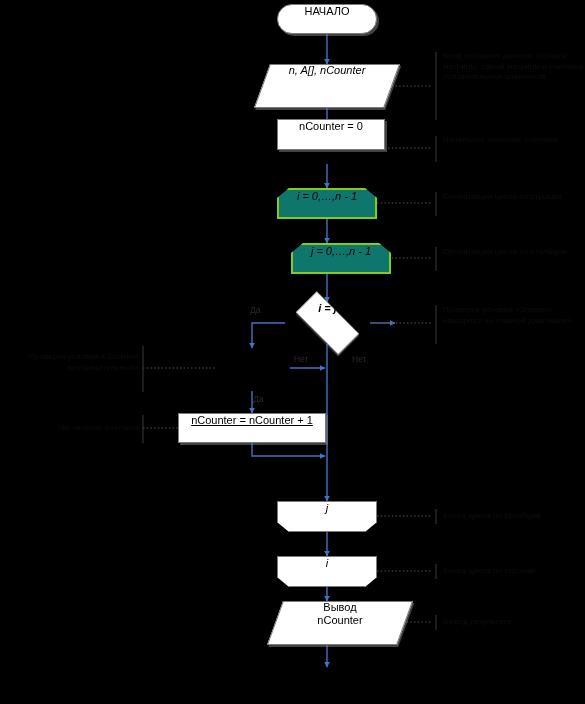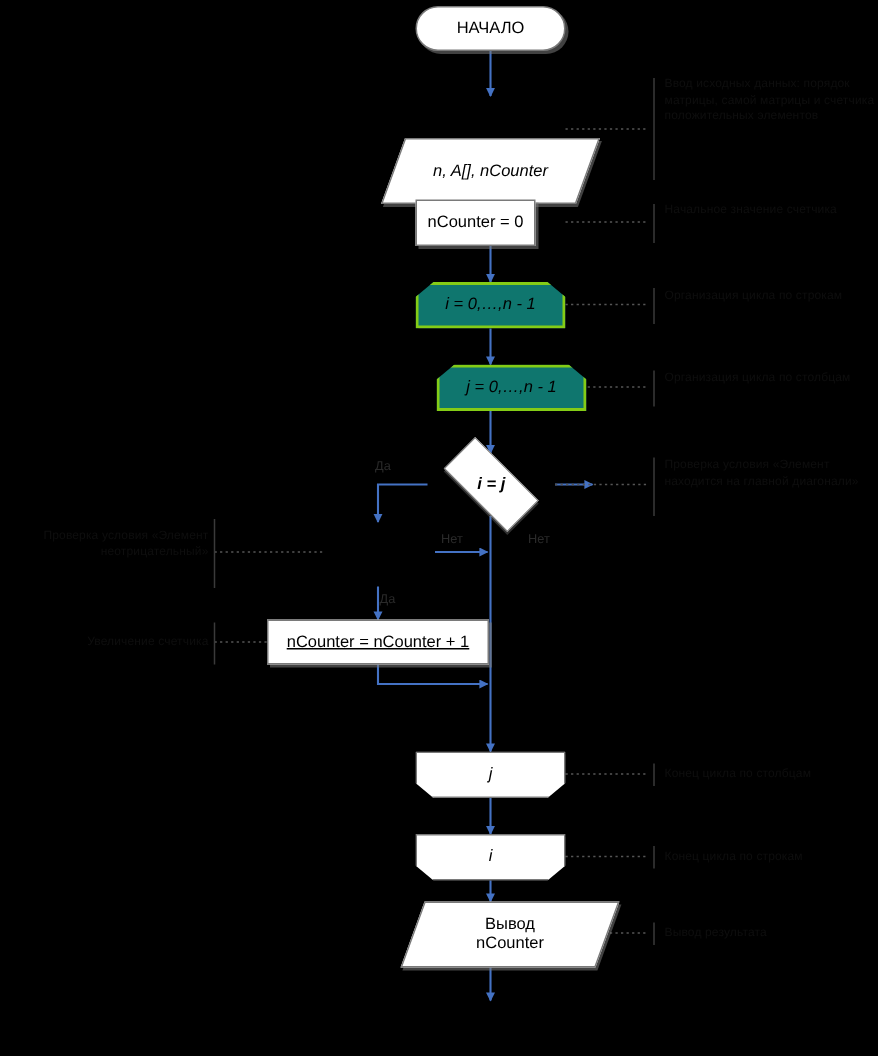--- a/index.html
+++ b/index.html
@@ -3,21 +3,21 @@
 <meta charset="utf-8">
 <style>
   html,body{margin:0;padding:0;background:#000;}
   body{width:585px;height:704px;position:relative;
        font-family:"Liberation Sans","DejaVu Sans",sans-serif;
        color:#000;overflow:hidden;}
   #canvas{position:absolute;left:0;top:0;width:585px;height:704px;}
   svg#wires{position:absolute;left:0;top:0;width:585px;height:704px;}
 
   .node{position:absolute;background:#fff;color:#000;
-        display:flex;align-items:center;justify-content:center;
+        display:flex;align-items:flex-start;justify-content:center;
         text-align:center;font-size:11px;line-height:13px;
         box-sizing:border-box;}
 
   
   .term{border:1px solid #7a7a7a;border-radius:22px;
         box-shadow:2px 2px 0 rgba(120,120,120,.55);}
 
   
   .proc{border:1px solid #7a7a7a;
         box-shadow:2px 2px 0 rgba(120,120,120,.55);}
@@ -119,26 +119,26 @@
       <path d="M436,615 L436,630"></path>
       <path d="M143,346 L143,392"></path>
       <path d="M143,415 L143,443"></path>
     </g>
   </svg>
 
   <div class="node term" style="left:277px;top:4px;width:100px;height:30px;">
     <span>НАЧАЛО</span>
   </div>
 
-  <div class="node io" style="left:262px;top:64px;width:130px;height:44px;margin-top:28px;">
+  <div class="node io" style="left:262px;top:64px;width:130px;height:44px;">
     <span class="io-skew"></span>
     <span class="io-txt ital">n, A[], nCounter</span>
   </div>
 
-  <div class="node proc" style="left:277px;top:133px;width:80px;height:31px;">
+  <div class="node proc" style="left:277px;top:119px;width:108px;height:31px;">
     <span>nCounter = 0</span>
   </div>
 
   <div class="node loopstart ital" style="left:277px;top:188px;width:100px;height:31px;">
     <span>i = 0,…,n - 1</span>
   </div>
 
   <div class="node loopstart ital" style="left:291px;top:243px;width:100px;height:31px;">
     <span>j = 0,…,n - 1</span>
   </div>

